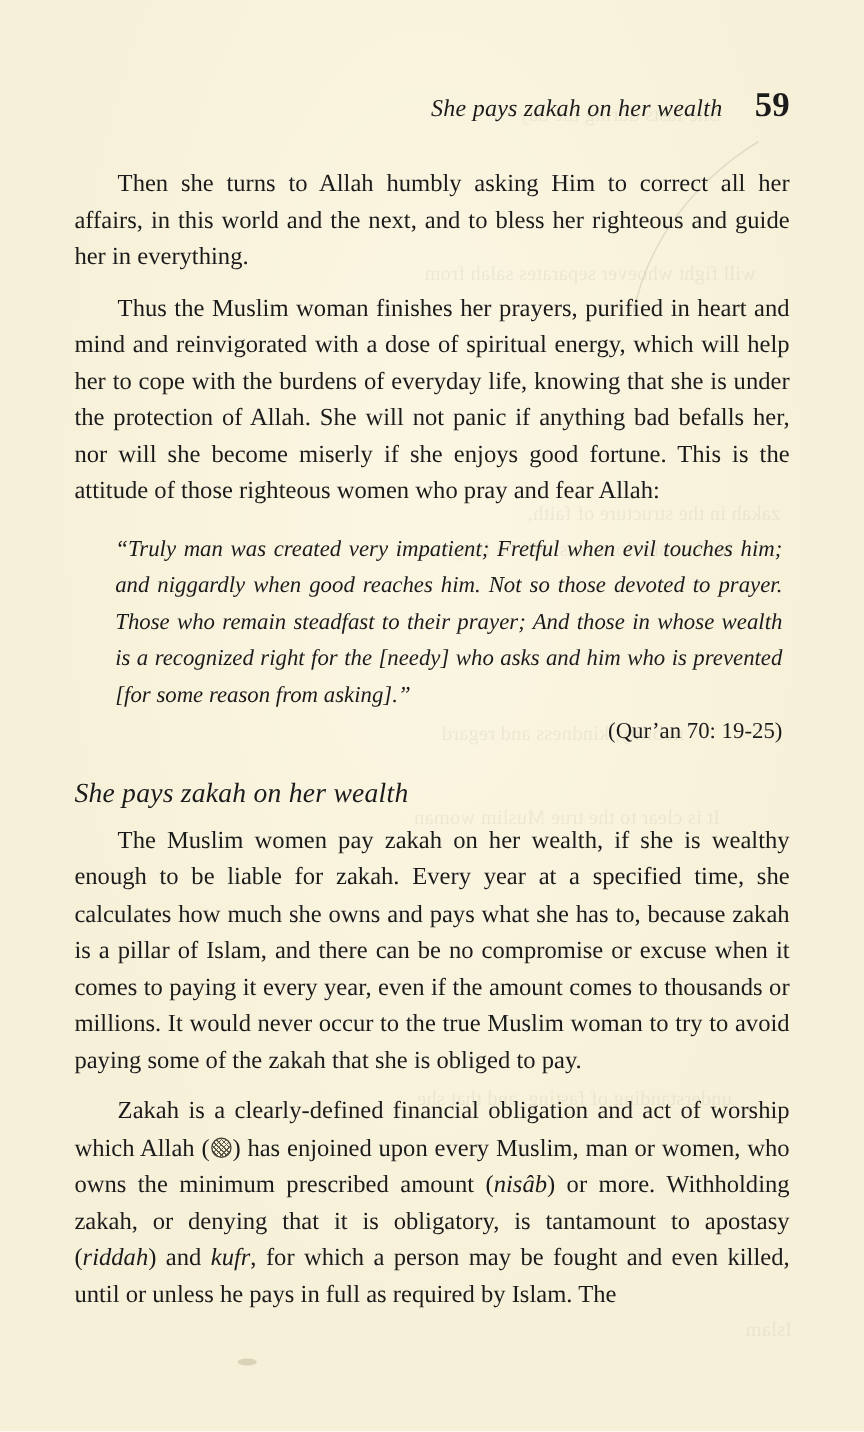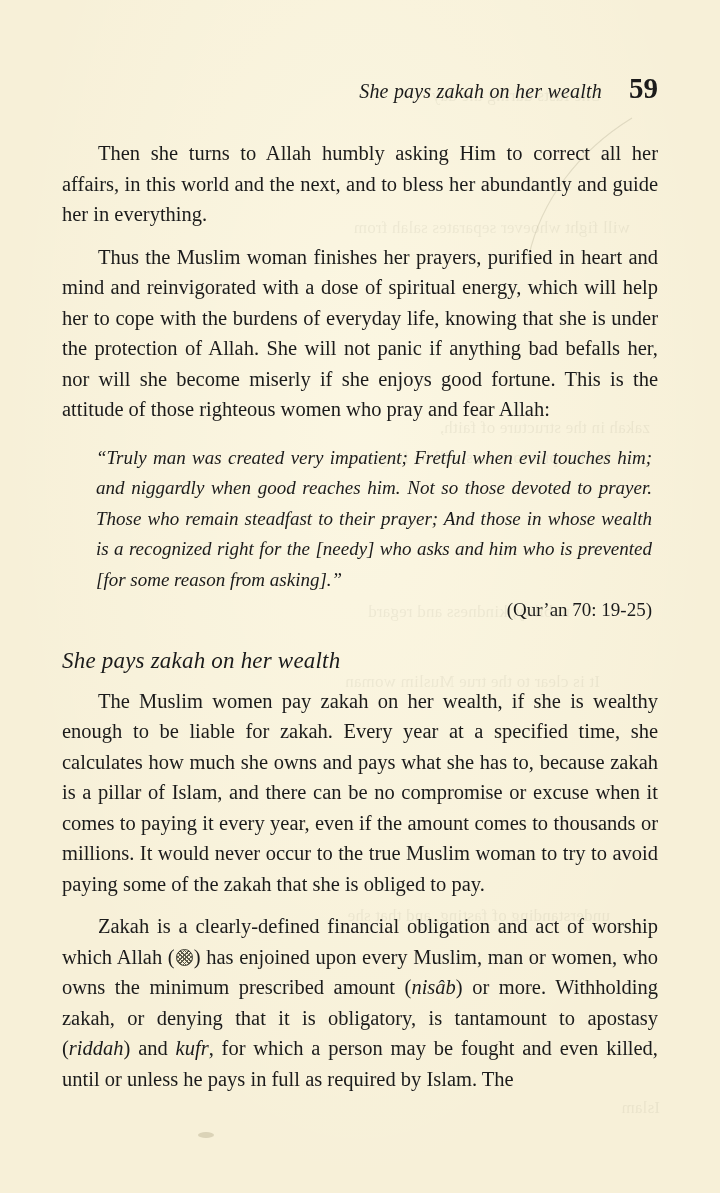--- a/index.html
+++ b/index.html
@@ -167,21 +167,21 @@
 
   <div class="content">
 
     <div class="header">
       <span class="running-title">She pays zakah on her wealth</span>
       <span class="folio">59</span>
     </div>
 
     <div class="body">
 
-      <p class="para">Then she turns to Allah humbly asking Him to correct all her affairs, in this world and the next, and to bless her abundantly and guide her in everything.</p>
+      <p class="para">Then she turns to Allah humbly asking Him to correct all her affairs, in this world and the next, and to bless her righteous and guide her in everything.</p>
 
       <p class="para">Thus the Muslim woman finishes her prayers, purified in heart and mind and reinvigorated with a dose of spiritual energy, which will help her to cope with the burdens of everyday life, knowing that she is under the protection of Allah. She will not panic if anything bad befalls her, nor will she become miserly if she enjoys good fortune. This is the attitude of those righteous women who pray and fear Allah:</p>
 
       <blockquote class="quote">
         <span>“Truly man was created very impatient; Fretful when evil touches him; and niggardly when good reaches him. Not so those devoted to prayer. Those who remain steadfast to their prayer; And those in whose wealth is a recognized right for the [needy] who asks and him who is prevented [for some reason from asking].”</span>
         <span class="quote-ref">(Qur’an 70: 19-25)</span>
       </blockquote>
 
       <h2 class="section-heading">She pays zakah on her wealth</h2>
 

